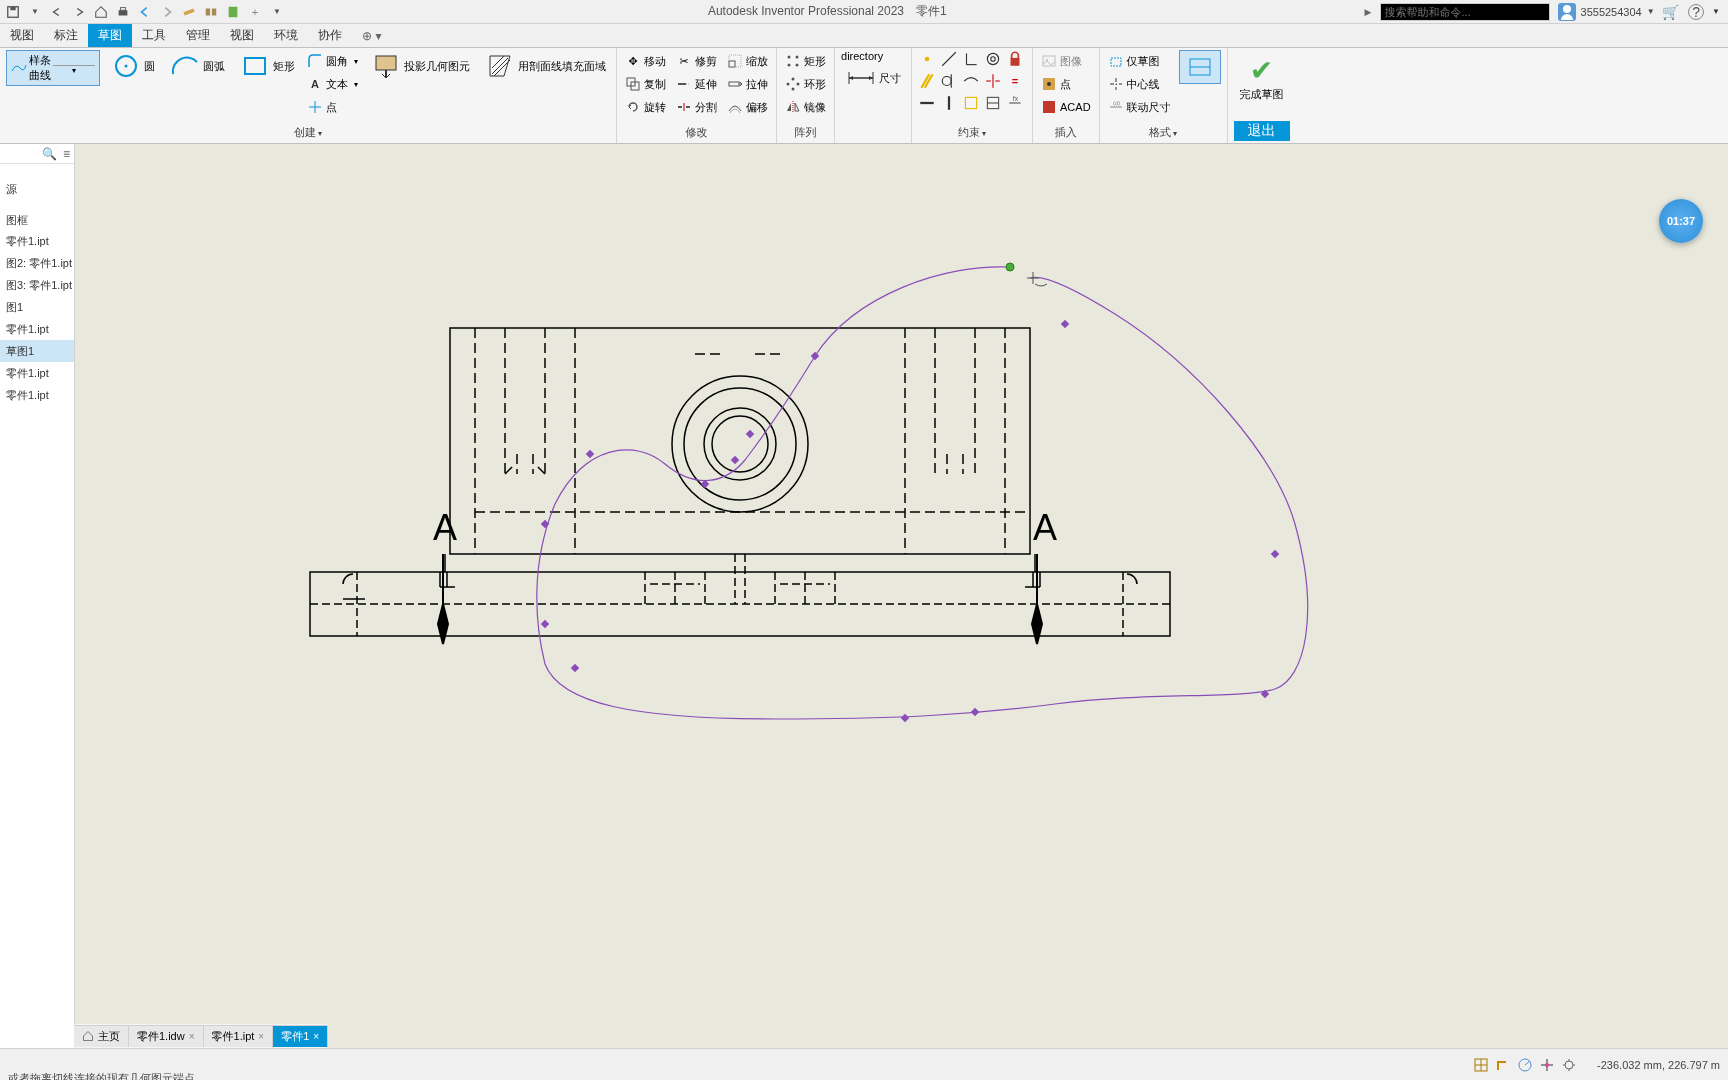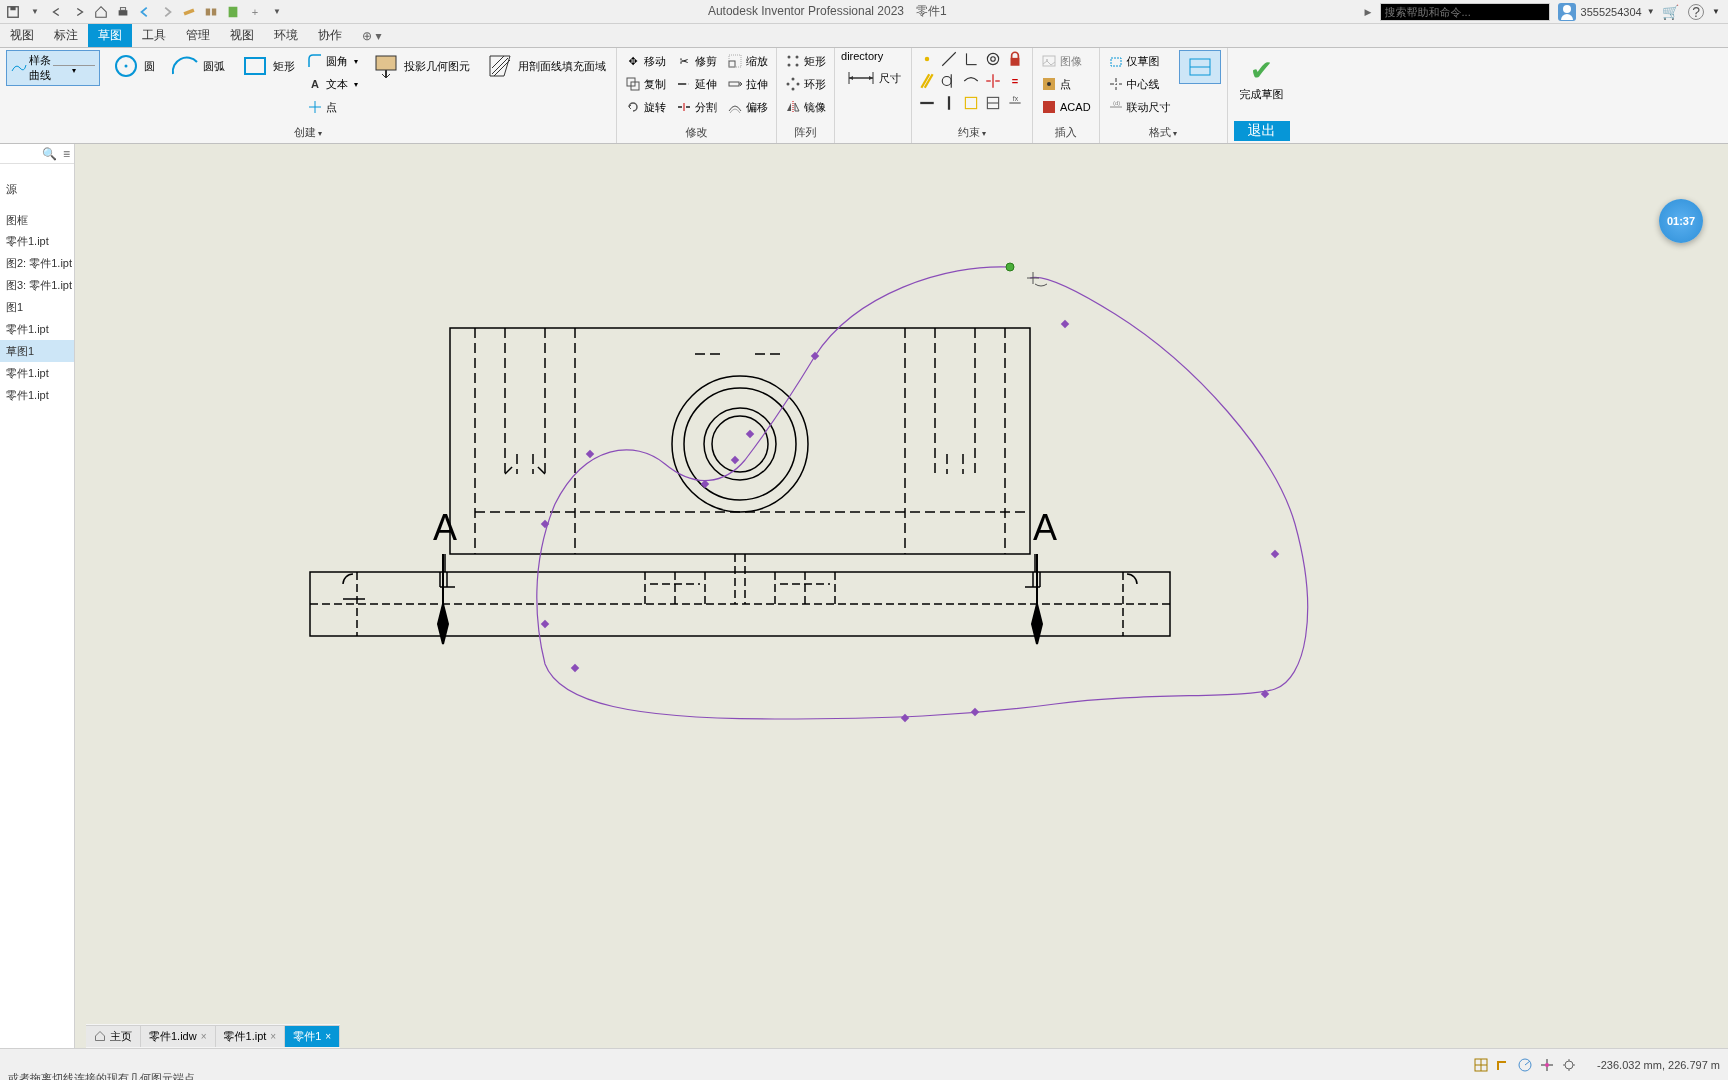--- a/index.html
+++ b/index.html
@@ -48,21 +48,21 @@
 .browser-items { padding: 4px 0; }
 .browser-item { padding: 2px 6px; color: #333; cursor: pointer; white-space: nowrap; overflow: hidden; line-height: 18px; }
 .browser-item.sel { background: #cde6f7; }
 .browser-group { padding: 14px 6px 2px; color: #333; }
 
 .canvas-area { flex: 1; background: #e8e8dd; position: relative; overflow: hidden; }
 .drawing { position: absolute; top: 0; left: 0; }
 .timer-badge { position: absolute; top: 55px; right: 25px; width: 44px; height: 44px; border-radius: 50%; background: radial-gradient(circle, #5ab0f0 0%, #2e8fd8 100%); color: #fff; display: flex; align-items: center; justify-content: center; font-size: 11px; font-weight: bold; box-shadow: 0 2px 6px rgba(0,0,0,0.3); }
 
 
-.bottom-tabs { position: absolute; bottom: 32px; left: 86px; height: 24px; display: flex; align-items: center; background: #f5f5f5; font-size: 11px; }
+.bottom-tabs { position: absolute; bottom: 32px; left: 74px; height: 24px; display: flex; align-items: center; background: #f5f5f5; font-size: 11px; }
 .bottom-tab { padding: 3px 8px; display: flex; align-items: center; gap: 4px; cursor: pointer; border-top: 1px solid #d0d0d0; border-right: 1px solid #d0d0d0; background: #e8e8e8; }
 .bottom-tab.active { background: #0696d7; color: #fff; }
 .close-x { font-size: 10px; color: #888; }
 
 
 .status-bar { position: absolute; bottom: 0; left: 0; right: 0; height: 32px; background: #f0f0f0; border-top: 1px solid #d0d0d0; display: flex; align-items: center; font-size: 11px; padding: 0 8px; }
 .status-left { flex: 1; color: #444; margin-top: 28px; }
 .status-icons { display: flex; gap: 6px; margin: 0 20px; }
 .status-icons span { width: 16px; height: 16px; cursor: pointer; }
 .status-right { color: #444; text-align: right; }

